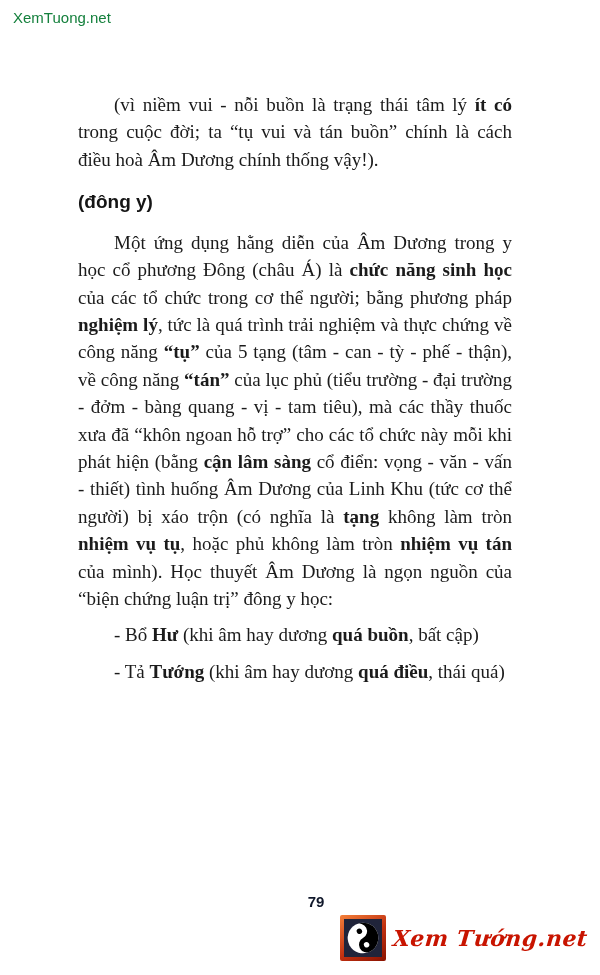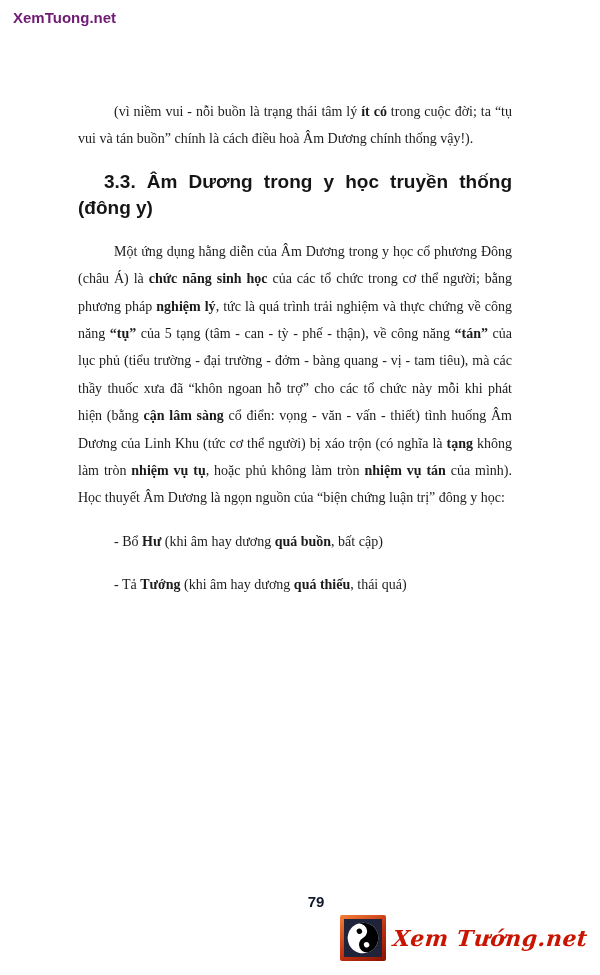--- a/index.html
+++ b/index.html
@@ -10,31 +10,31 @@
   }
   .page {
     position: relative;
     width: 600px; height: 975px;
     background: #ffffff;
     overflow: hidden;
   }
   .watermark-top {
     position: absolute; left: 13px; top: 9px;
     font-family: "Liberation Sans", "DejaVu Sans", sans-serif;
-    font-weight: bold; font-size: 15px;
-    color: #701a75;
+    font-weight: normal; font-size: 15px;
+    color: #15803d;
   }
   .content {
     position: absolute; left: 78px; top: 82px; width: 434px;
     color: #1b1b1b;
   }
   .para {
-    font-size: 14px; line-height: 27.4px;
+    font-size: 19px; line-height: 27.4px;
     text-align: justify; text-indent: 36px;
-    margin: 16px 0 9px 0;
+    margin: 9px 0 9px 0;
   }
   .para b { font-weight: bold; }
   .para.bullet { text-align: left; margin-bottom: 8px; }
   .heading {
     font-family: "Liberation Sans", "DejaVu Sans", sans-serif;
     font-size: 19px; line-height: 26.5px; font-weight: bold;
     color: #151515;
     margin: 16px 0 13px 0;
   }
   .hline1 {
@@ -77,26 +77,25 @@
 </head>
 <body>
 
 <div class="page">
 
   <div class="watermark-top">XemTuong.net</div>
 
   <div class="content">
       <p class="para">(vì niềm vui - nỗi buồn là trạng thái tâm lý <b>ít có</b> trong cuộc đời; ta “tụ vui và tán buồn” chính là cách điều hoà Âm Dương chính thống vậy!).</p>
       <h3 class="heading">
-        <span class="hline1">3.3. Âm Dương trong y học truyền thống</span>
         <span class="hline2">(đông y)</span>
       </h3>
       <p class="para">Một ứng dụng hằng diễn của Âm Dương trong y học cổ phương Đông (châu Á) là <b>chức năng sinh học</b> của các tổ chức trong cơ thể người; bằng phương pháp <b>nghiệm lý</b>, tức là quá trình trải nghiệm và thực chứng về công năng <b>“tụ”</b> của 5 tạng (tâm - can - tỳ - phế - thận), về công năng <b>“tán”</b> của lục phủ (tiểu trường - đại trường - đởm - bàng quang - vị - tam tiêu), mà các thầy thuốc xưa đã “khôn ngoan hỗ trợ” cho các tổ chức này mỗi khi phát hiện (bằng <b>cận lâm sàng</b> cổ điển: vọng - văn - vấn - thiết) tình huống Âm Dương của Linh Khu (tức cơ thể người) bị xáo trộn (có nghĩa là <b>tạng</b> không làm tròn <b>nhiệm vụ tụ</b>, hoặc phủ không làm tròn <b>nhiệm vụ tán</b> của mình). Học thuyết Âm Dương là ngọn nguồn của “biện chứng luận trị” đông y học:</p>
       <p class="para bullet">- Bổ <b>Hư</b> (khi âm hay dương <b>quá buồn</b>, bất cập)</p>
-      <p class="para bullet">- Tả <b>Tướng</b> (khi âm hay dương <b>quá thiếu</b>, thái quá)</p>
+      <p class="para bullet">- Tả <b>Tướng</b> (khi âm hay dương <b>quá điều</b>, thái quá)</p>
     </div>
 
   <div class="page-number">79</div>
 
   <div class="footer-logo">
     <div class="yy-box">
       <div class="yy-inner">
         <svg width="34" height="34" viewBox="0 0 40 40">
           <circle cx="20" cy="20" r="18" fill="#ffffff"></circle>
           <path d="M20 2 a18 18 0 0 1 0 36 a9 9 0 0 1 0 -18 a9 9 0 0 0 0 -18 Z" fill="#000000"></path>

